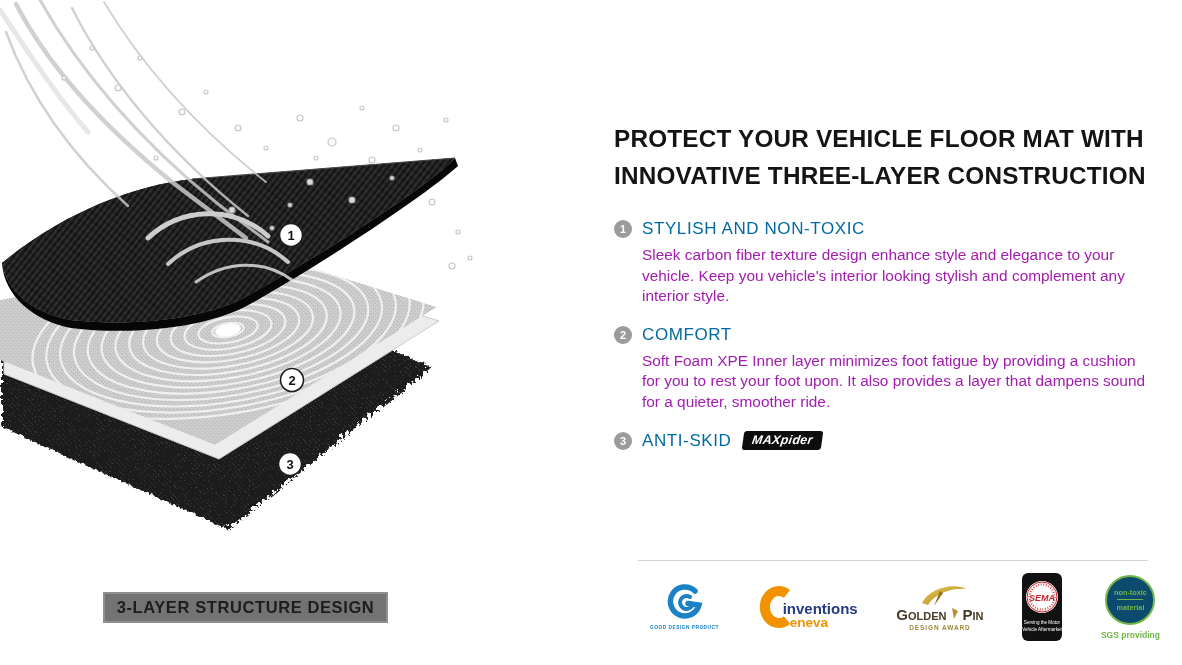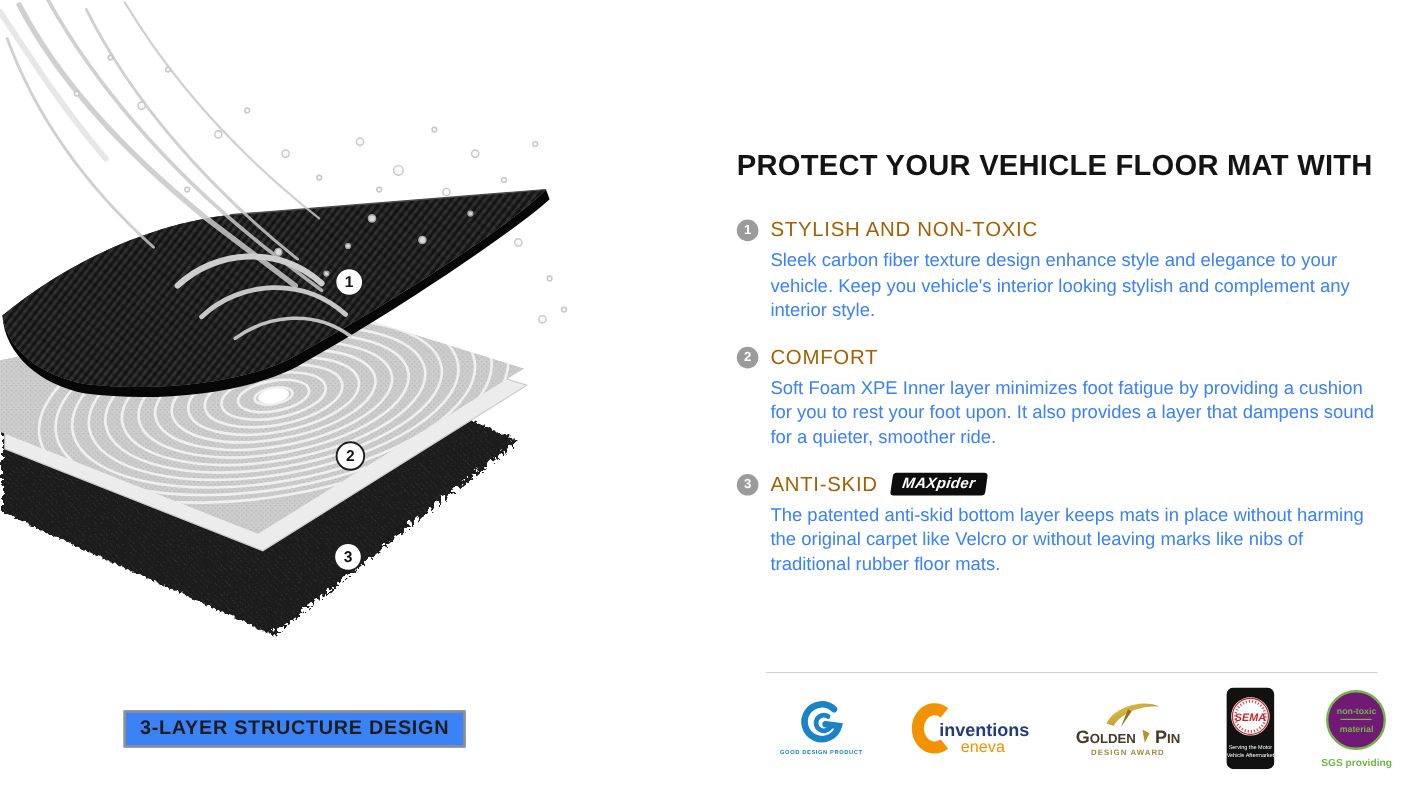--- a/index.html
+++ b/index.html
@@ -3,56 +3,56 @@
 <meta charset="utf-8">
 <style>
   html,body{margin:0;padding:0;background:#fff;}
   .canvas{position:relative;width:1182px;height:665px;background:#ffffff;
           font-family:"Liberation Sans",sans-serif;overflow:hidden;}
   svg text{font-family:"Liberation Sans",sans-serif;}
 
   
   .figure{position:absolute;left:0;top:0;}
   .caption-box{position:absolute;left:103px;top:592px;width:281px;height:27px;
-               border:2px solid #8f8f8f;display:flex;align-items:center;justify-content:center;background:#3b82f6;}
+               border:2px solid #8f8f8f;display:flex;align-items:center;justify-content:center;background:#737373;}
   .caption-box span{font-size:16.5px;font-weight:bold;color:#1d1d1d;letter-spacing:.6px;}
 
   
   .content{position:absolute;left:614px;top:120px;width:522px;}
   .content h1{margin:0 0 26px 0;font-size:24.3px;line-height:37px;color:#141414;
               font-weight:bold;letter-spacing:.2px;}
   .hl{display:block;white-space:nowrap;}
   .section{margin-bottom:19px;}
   .sec-head{display:flex;align-items:center;gap:10px;height:18px;}
   .num-badge{width:18px;height:18px;border-radius:50%;background:#9b9b9b;color:#fff;
              font-size:11px;font-weight:bold;display:flex;align-items:center;justify-content:center;flex:0 0 18px;}
-  .sec-title{font-size:17px;color:#a16207;letter-spacing:.6px;white-space:nowrap;}
+  .sec-title{font-size:17px;color:#0369a1;letter-spacing:.6px;white-space:nowrap;}
   .maxpider{display:inline-block;background:#0d0d0d;color:#fff;font-style:italic;font-weight:bold;
             font-size:12.5px;padding:2px 9px 3px 9px;border-radius:3px;transform:skewX(-8deg);
             letter-spacing:.3px;margin-left:2px;}
-  .sec-body{margin:7px 0 0 28px;width:512px;font-size:15.4px;line-height:20.6px;color:#3b82f6;}
+  .sec-body{margin:7px 0 0 28px;width:512px;font-size:15.4px;line-height:20.6px;color:#a21caf;}
 
   .divider{position:absolute;left:638px;top:560px;width:510px;height:1px;background:#d4d4d4;}
 
   
   .awards{position:absolute;left:650px;top:568px;width:510px;height:78px;
           display:flex;align-items:center;justify-content:space-between;}
   .award{display:flex;flex-direction:column;align-items:center;}
   .rd-caption{font-size:10px;font-weight:bold;color:#1d1d1b;margin-top:2px;white-space:nowrap;}
   .rd-caption .dot{color:#cf1e2c;}
   .gd-caption{font-size:4.8px;color:#1b82c5;letter-spacing:.5px;margin-top:3px;font-weight:bold;white-space:nowrap;}
   .inventions{flex-direction:row;align-items:flex-end;}
   .ig-text{margin-left:-7px;margin-top:9px;}
   .ig-l1{font-size:15px;font-weight:bold;color:#253b80;line-height:14px;}
-  .ig-l2{font-size:13.5px;font-weight:normal;color:#f39200;line-height:13px;margin-left:18px;}
+  .ig-l2{font-size:13.5px;font-weight:bold;color:#f39200;line-height:13px;margin-left:7px;}
   .gp-words{display:flex;align-items:flex-start;gap:4px;margin-top:1px;}
   .gp-word{font-variant:small-caps;font-weight:bold;font-size:15px;color:#473a26;line-height:14px;}
   .gp-sub{font-size:6.5px;color:#a08b3c;letter-spacing:.9px;margin-top:2px;font-weight:bold;}
   .nt-circle{width:46px;height:46px;border:2px solid #72b548;border-radius:50%;
-             display:flex;flex-direction:column;align-items:center;justify-content:center;color:#72b548;background:#701a75;}
+             display:flex;flex-direction:column;align-items:center;justify-content:center;color:#72b548;background:#0c4a6e;}
   .nt-t{font-size:7.3px;font-weight:bold;}
   .nt-line{width:26px;height:1px;background:#72b548;margin:2.5px 0;}
   .nt-caption{font-size:8.5px;color:#72b548;margin-top:5px;font-weight:bold;}
 </style>
 </head>
 <body>
 
 <div class="canvas">
 
   <svg class="figure" width="500" height="560" viewBox="0 0 500 560">
@@ -177,20 +177,21 @@
     </g>
   </svg>
 
   <div class="caption-box">
     <span>3-LAYER STRUCTURE DESIGN</span>
   </div>
 
   <div class="content">
     <h1>
       <span class="hl">PROTECT YOUR VEHICLE FLOOR MAT WITH</span>
+      <span class="hl">INNOVATIVE THREE-LAYER CONSTRUCTION</span>
     </h1>
 
     <div class="section">
       <div class="sec-head">
         <span class="num-badge">1</span>
         <span class="sec-title">STYLISH AND NON-TOXIC</span>
       </div>
       <p class="sec-body">Sleek carbon fiber texture design enhance style and elegance to your vehicle. Keep you vehicle's interior looking stylish and complement any interior style.</p>
     </div>
 
@@ -201,21 +202,20 @@
       </div>
       <p class="sec-body">Soft Foam XPE Inner layer minimizes foot fatigue by providing a cushion for you to rest your foot upon. It also provides a layer that dampens sound for a quieter, smoother ride.</p>
     </div>
 
     <div class="section">
       <div class="sec-head">
         <span class="num-badge">3</span>
         <span class="sec-title">ANTI-SKID</span>
         <span class="maxpider">MAXpider</span>
       </div>
-      <p class="sec-body">The patented anti-skid bottom layer keeps mats in place without harming the original carpet like Velcro or without leaving marks like nibs of traditional rubber floor mats.</p>
     </div>
   </div>
 
   <div class="divider"></div>
 
   <div class="awards">
 
 
     <div class="award gooddesign">
       <svg width="42" height="38" viewBox="0 0 42 38">

